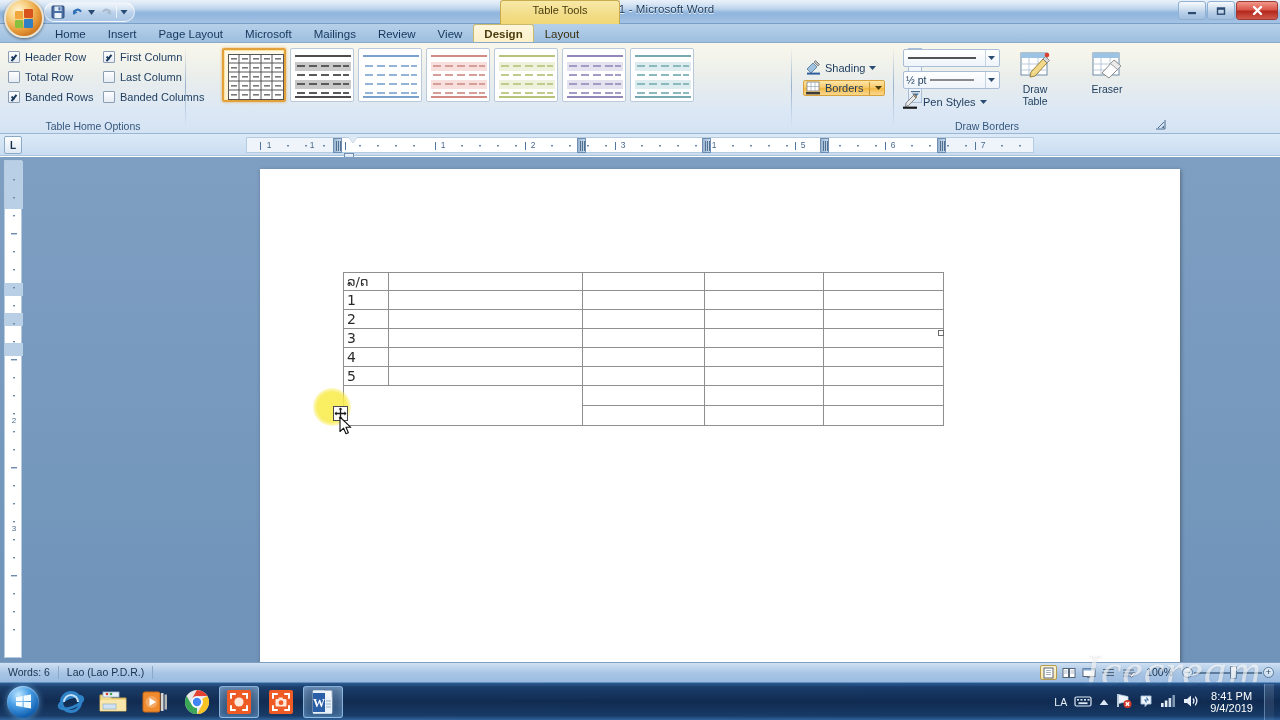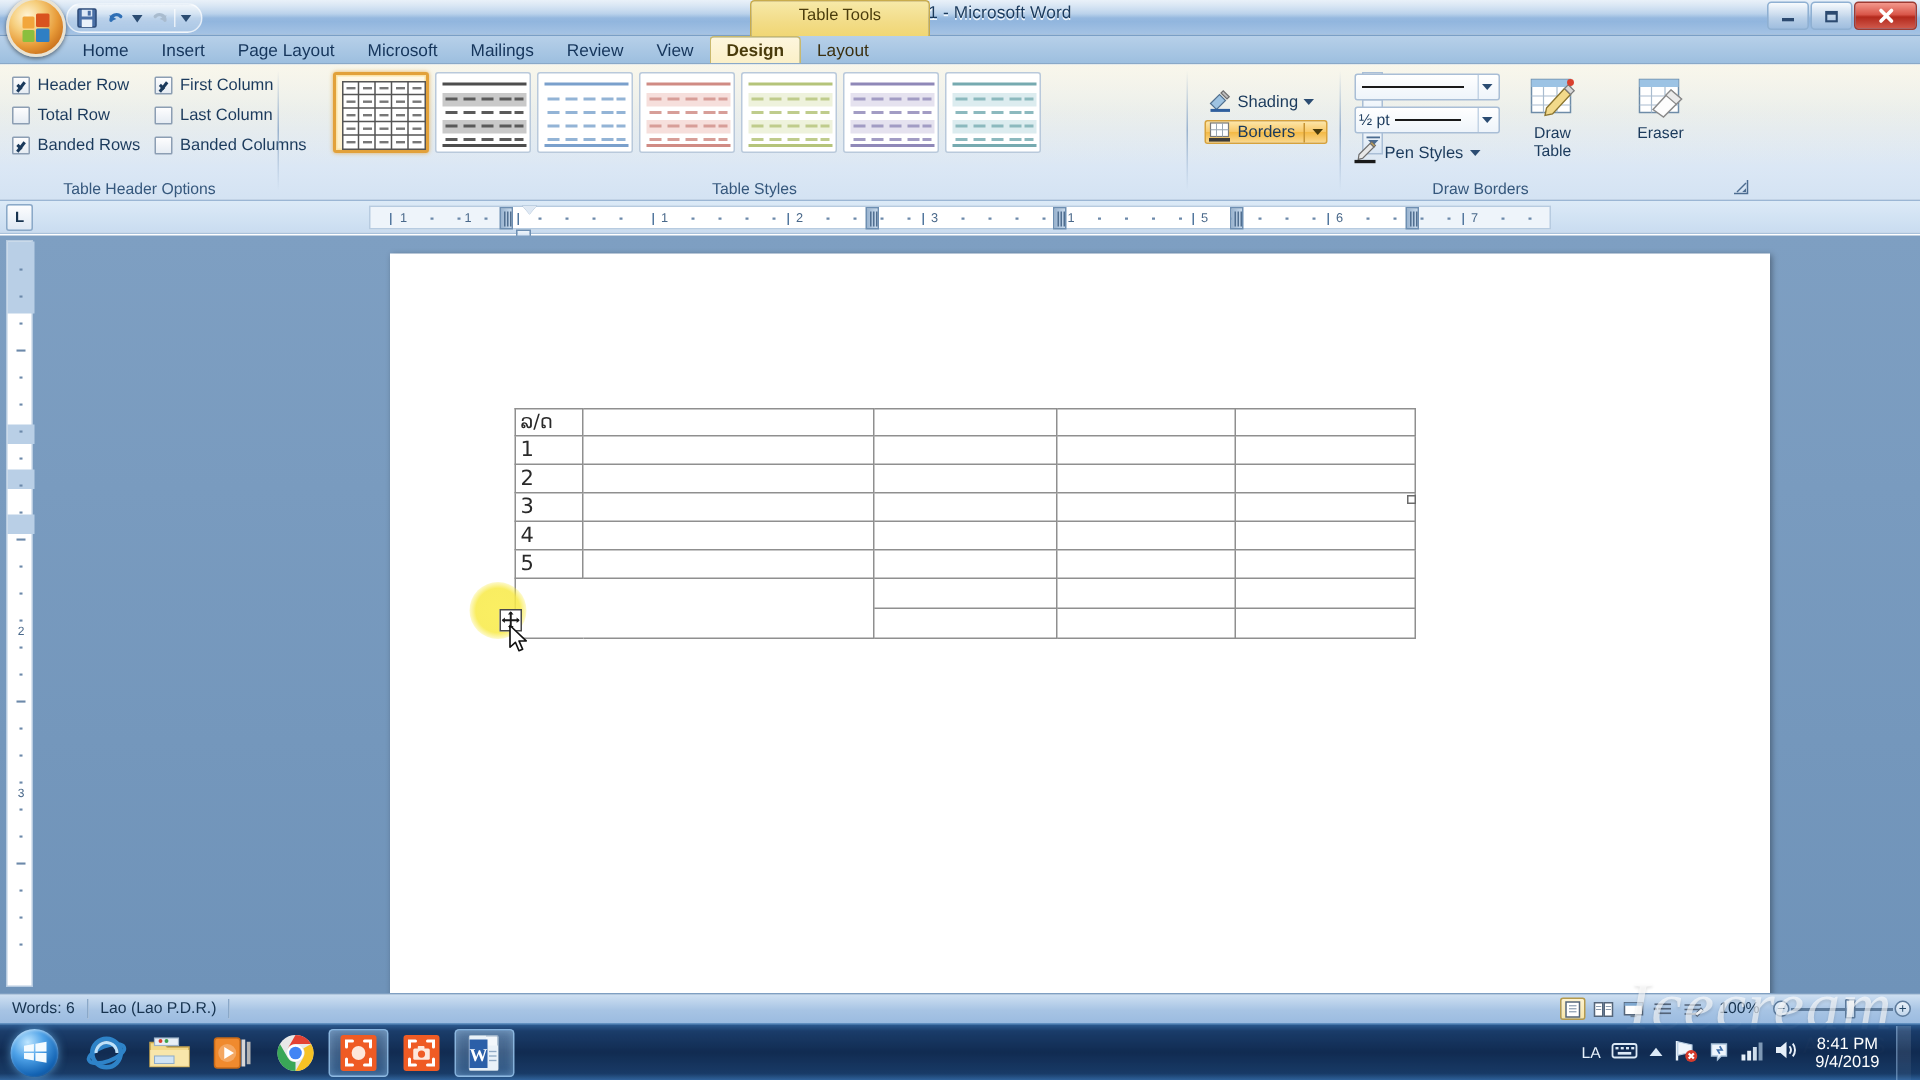--- a/index.html
+++ b/index.html
@@ -426,21 +426,21 @@
         </label>
         <label class="chk">
           <span class="box on"></span>
           <span>Banded Rows</span>
         </label>
         <label class="chk">
           <span class="box"></span>
           <span>Banded Columns</span>
         </label>
       </div>
-      <div class="group-label">Table Header Options</div>
+      <div class="group-label">Table Home Options</div>
       <div class="group-sep" style="right:0"></div>
     </div>
 
     <div class="group" id="g-ts">
       <div class="gallery">
         <div class="tstyle sel">
           <div class="tsrows">
             <svg width="56" height="46" viewBox="0 0 56 46">
               <rect x="0.5" y="0.5" width="55" height="45" fill="#fff" stroke="#555"></rect>
               <g stroke="#555" stroke-width="1">
@@ -699,21 +699,20 @@
             </svg>
         </div>
         <div class="gsb">
           <svg width="9" height="6" viewBox="0 0 9 6">
             <rect x="0" y="0" width="9" height="1.2" fill="#4c6c90"></rect>
             <path d="M1 2.4 L8 2.4 L4.5 6 Z" fill="#4c6c90"></path>
           </svg>
         </div>
       </div>
 
-      <div class="group-label">Table Styles</div>
       <div class="group-sep" style="right:0"></div>
     </div>
 
     <div class="group" id="g-db">
 
       <div style="position:absolute;left:10px;top:16px;width:82px;">
         <div class="rb" style="margin-bottom:4px;">
           <svg width="15" height="15" viewBox="0 0 15 15">
             <path d="M1 9 L7 3 L11 7 L5 13 Z" fill="#9ec3e2" stroke="#51708f" stroke-width=".8"></path>
             <path d="M8 2 L12 6 L13.5 4.5 L9.5 .5 Z" fill="#bdbdbd" stroke="#6e6e6e" stroke-width=".8"></path>

